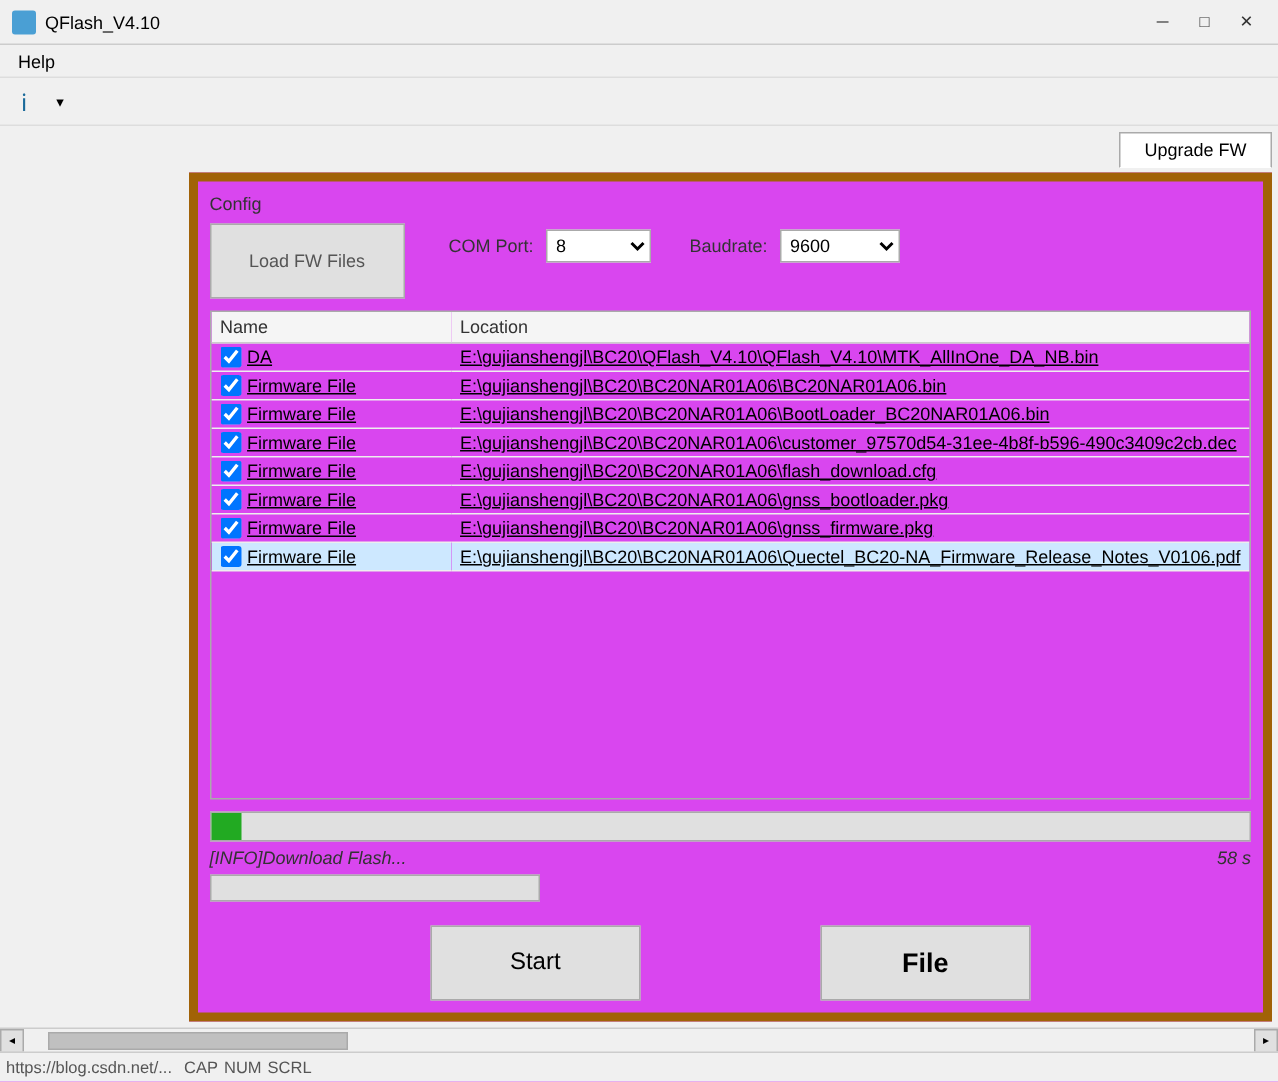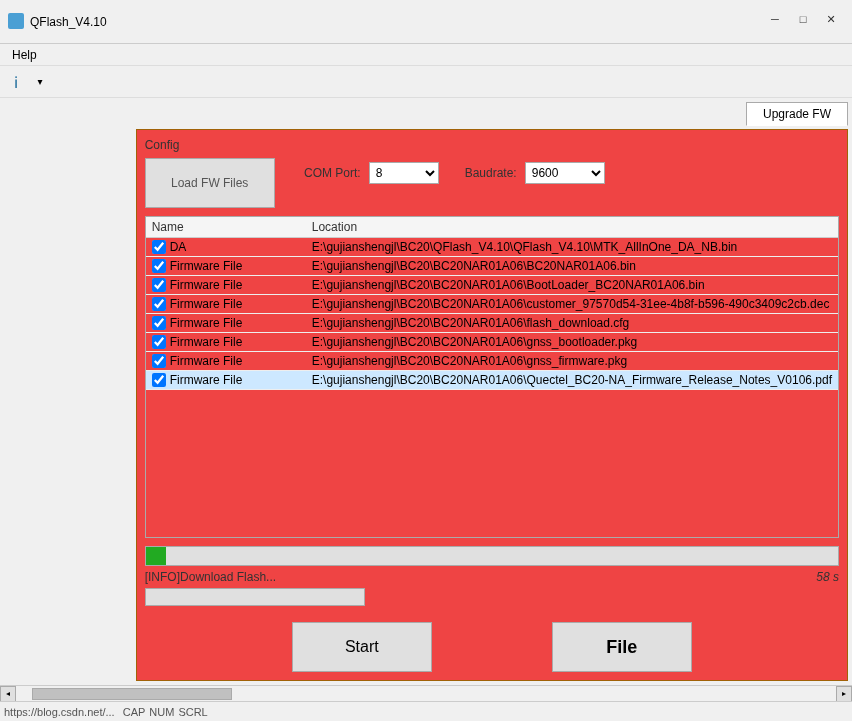--- a/index.html
+++ b/index.html
@@ -9,24 +9,24 @@
       background: #f0f0f0;
       width: 852px;
       height: 721px;
       overflow: hidden;
       display: flex;
       flex-direction: column;
     }
     
     .titlebar {
       background: #f0f0f0;
-      height: 44px;
-      display: flex;
-      align-items: flex-end;
-      padding: 14px 8px;
+      height: 30px;
+      display: flex;
+      align-items: center;
+      padding: 0 8px;
       border-bottom: 1px solid #ccc;
       flex-shrink: 0;
     }
     .titlebar-icon {
       width: 16px;
       height: 16px;
       margin-right: 6px;
       background: #4a9fd4;
       border-radius: 2px;
     }
@@ -114,22 +114,22 @@
       font-size: 12px;
     }
     .tab.active {
       background: #fff;
       border-bottom: 1px solid #fff;
       margin-bottom: -1px;
     }
 
     
     .panel {
-      background: #ef4444;
-      border: 1px solid #a16207;
+      background: #d946ef;
+      border: 6px solid #a16207;
       flex: 1;
       display: flex;
       flex-direction: column;
       padding: 8px;
     }
 
     
     .config-label {
       font-size: 12px;
       color: #333;
@@ -197,20 +197,21 @@
       border-bottom: 1px solid #ccc;
       font-weight: normal;
       color: #333;
     }
     td {
       padding: 2px 6px;
       border-bottom: 1px solid #eee;
       white-space: nowrap;
       overflow: hidden;
       text-overflow: ellipsis;
+      text-decoration: underline;
     }
     tr.selected td { background: #cde8ff; }
     .checkbox {
       width: 14px;
       height: 14px;
       margin-right: 4px;
     }
     .name-cell {
       display: flex;
       align-items: center;
@@ -236,20 +237,21 @@
     }
     .info-row {
       display: flex;
       align-items: center;
       gap: 4px;
     }
     .info-text {
       flex: 1;
       font-size: 12px;
       color: #333;
+      font-style: italic;
     }
     .timer-text {
       font-size: 12px;
       color: #333;
       width: 40px;
       text-align: right;
       font-style: italic;
     }
     .sub-progress-outer {
       width: 220px;

